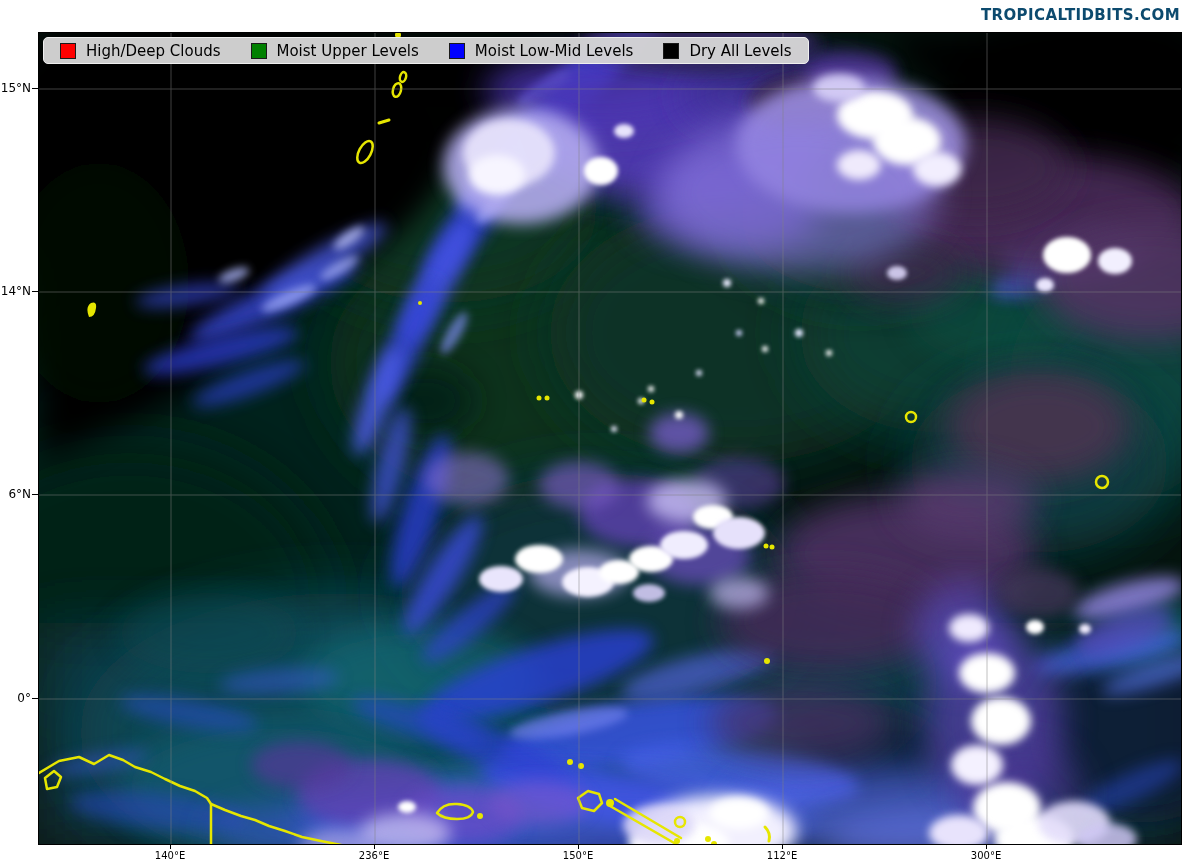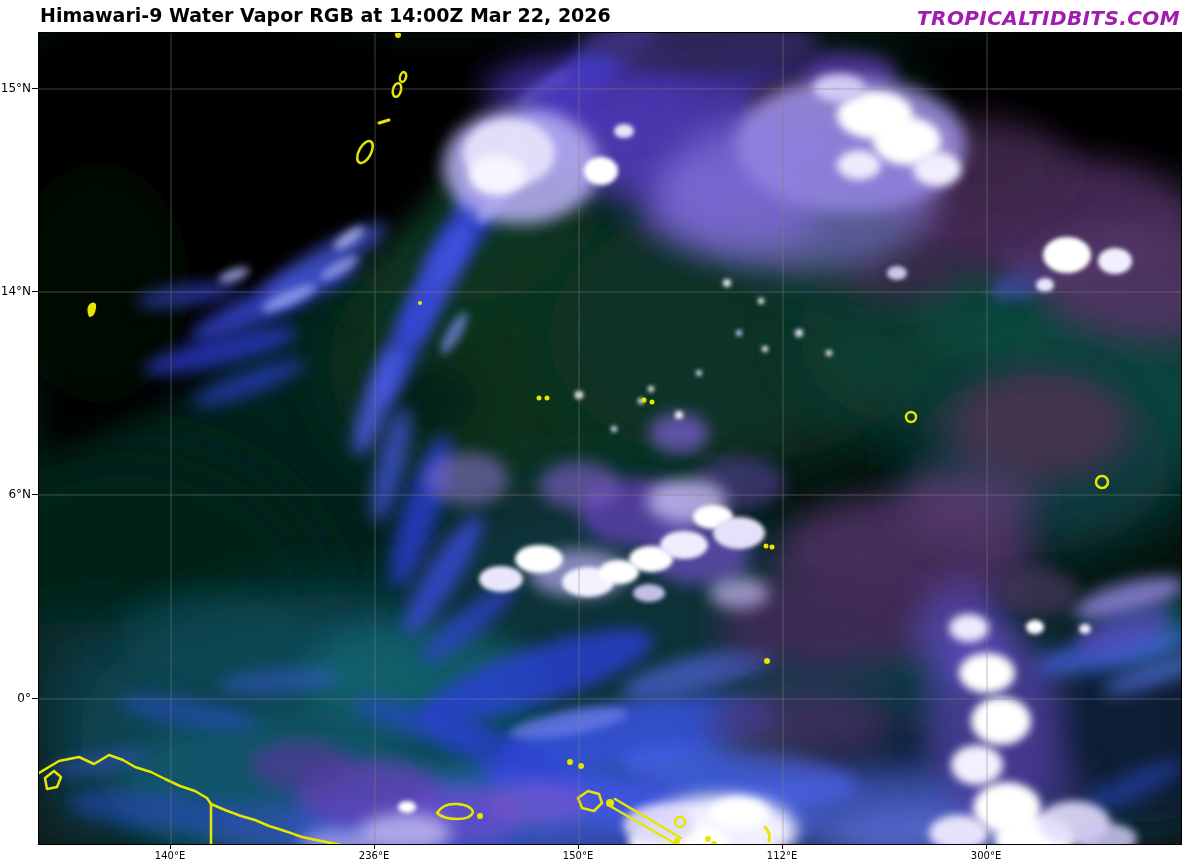--- a/index.html
+++ b/index.html
@@ -1,37 +1,36 @@
 <!DOCTYPE html>
 <html><head>
 <meta charset="utf-8">
 <style>
   html,body{margin:0;padding:0;background:#ffffff;font-family:"DejaVu Sans","Liberation Sans",sans-serif;}
   #stage{position:relative;width:1200px;height:867px;background:#ffffff;overflow:hidden;}
   #plot-title{position:absolute;left:40px;top:3px;font-size:19px;font-weight:bold;color:#000;line-height:24px;white-space:nowrap;}
-  #watermark{position:absolute;right:20px;top:6px;font-size:20px;font-weight:bold;color:#a21caf;letter-spacing:.4px;font-style:italic;}
+  #watermark{position:absolute;right:20px;top:6px;font-size:15px;font-weight:bold;color:#0c4a6e;letter-spacing:.4px;}
   #map{position:absolute;left:38px;top:32px;width:1142px;height:811px;background:#04140e;border:1px solid #000;}
   #satellite-svg{position:absolute;left:0;top:0;width:100%;height:100%;}
   #legend{position:absolute;left:4px;top:4px;height:25px;display:flex;align-items:center;gap:30px;
           background:rgba(216,216,216,.95);border:1px solid #efefef;border-radius:5px;padding:0 16px;z-index:5;}
   .legend-item{display:flex;align-items:center;gap:10px;white-space:nowrap;}
   .legend-swatch{width:14px;height:14px;border:1px solid #1a1a1a;flex:0 0 auto;}
   .legend-label{font-size:15px;color:#000;}
   .lat-label{position:absolute;left:0;width:31px;text-align:right;font-size:12px;color:#000;line-height:16px;}
   .lon-label{position:absolute;width:60px;text-align:center;font-size:10px;color:#000;line-height:16px;top:848px;}
   .tick{position:absolute;background:#000;}
   .tick.lat{width:6px;height:1px;left:32px;}
   .tick.lon{width:1px;height:5px;top:844px;}
 </style>
 </head>
 <body>
 
 <div id="stage">
 
-  <div id="plot-title">Himawari-9 Water Vapor RGB at 14:00Z Mar 22, 2026</div>
   <div id="watermark">TROPICALTIDBITS.COM</div>
 
   <div class="tick lat" style="top:88px"></div>
   <div class="tick lat" style="top:291px"></div>
   <div class="tick lat" style="top:494px"></div>
   <div class="tick lat" style="top:698px"></div>
   <div class="tick lon" style="left:170px"></div>
   <div class="tick lon" style="left:374px"></div>
   <div class="tick lon" style="left:578px"></div>
   <div class="tick lon" style="left:782px"></div>
@@ -293,14 +292,32 @@
         <line x1="540" y1="0" x2="540" y2="811"></line>
         <line x1="744" y1="0" x2="744" y2="811"></line>
         <line x1="948" y1="0" x2="948" y2="811"></line>
         <line x1="0" y1="56" x2="1142" y2="56"></line>
         <line x1="0" y1="259" x2="1142" y2="259"></line>
         <line x1="0" y1="462" x2="1142" y2="462"></line>
         <line x1="0" y1="666" x2="1142" y2="666"></line>
       </g>
     </svg>
 
+    <div id="legend">
+        <div class="legend-item">
+          <span class="legend-swatch" style="background: rgb(255, 0, 0);"></span>
+          <span class="legend-label">High/Deep Clouds</span>
+        </div>
+        <div class="legend-item">
+          <span class="legend-swatch" style="background: rgb(0, 128, 0);"></span>
+          <span class="legend-label">Moist Upper Levels</span>
+        </div>
+        <div class="legend-item">
+          <span class="legend-swatch" style="background: rgb(0, 0, 255);"></span>
+          <span class="legend-label">Moist Low-Mid Levels</span>
+        </div>
+        <div class="legend-item">
+          <span class="legend-swatch" style="background: rgb(0, 0, 0);"></span>
+          <span class="legend-label">Dry All Levels</span>
+        </div>
+      </div>
   </div>
 </div>
 
 </body></html>

